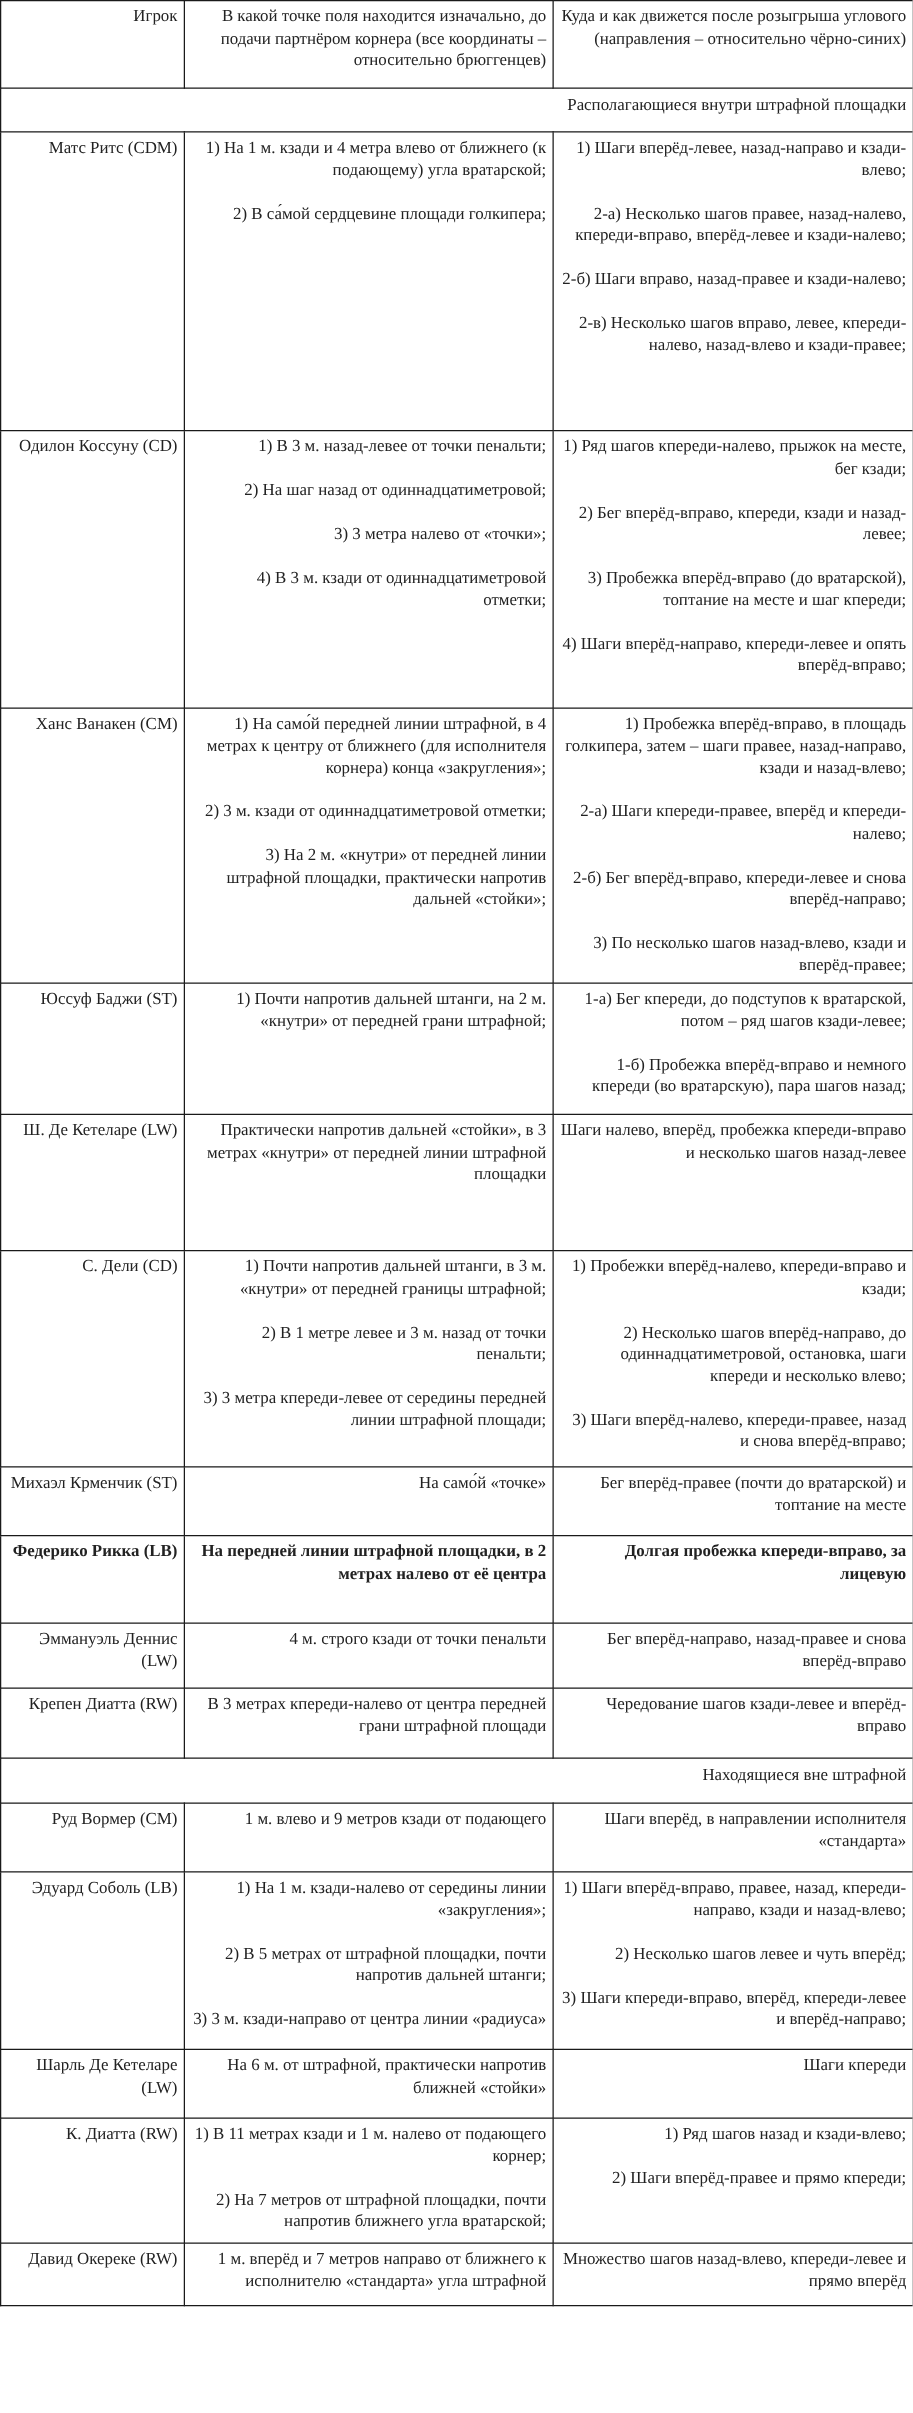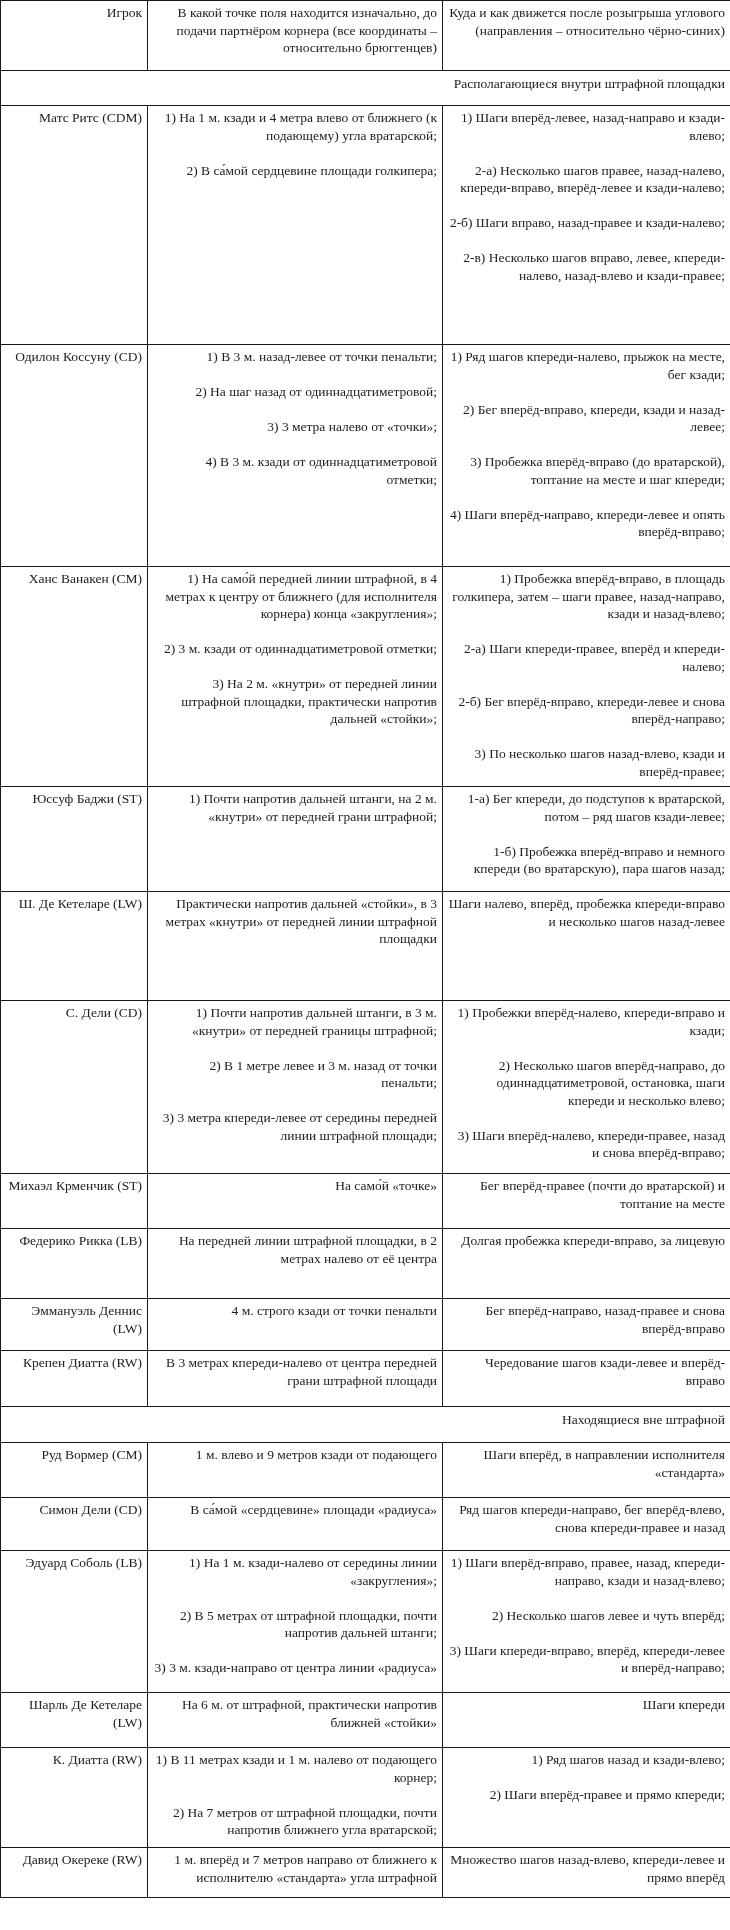--- a/index.html
+++ b/index.html
@@ -120,21 +120,21 @@
       </tr>
       <tr style="height: 55px;">
         <td>Михаэл Крменчик (ST)</td>
         <td>
           <div class="p">На само́й «точке»</div>
         </td>
         <td>
           <div class="p">Бег вперёд-правее (почти до вратарской) и топтание на месте</div>
         </td>
       </tr>
-      <tr style="height: 70px;">
+      <tr style="height: 70px; font-weight: bold;">
         <td>Федерико Рикка (LB)</td>
         <td>
           <div class="p">На передней линии штрафной площадки, в 2 метрах налево от её центра</div>
         </td>
         <td>
           <div class="p">Долгая пробежка кпереди-вправо, за лицевую</div>
         </td>
       </tr>
       <tr style="height: 52px;">
         <td>Эммануэль Деннис (LW)</td>
@@ -157,29 +157,20 @@
       <tr class="section" style="height: 36px;">
         <td colspan="3">Находящиеся вне штрафной</td>
       </tr>
       <tr style="height: 55px;">
         <td>Руд Вормер (CM)</td>
         <td>
           <div class="p">1 м. влево и 9 метров кзади от подающего</div>
         </td>
         <td>
           <div class="p">Шаги вперёд, в направлении исполнителя «стандарта»</div>
-        </td>
-      </tr>
-      <tr style="height: 53px;">
-        <td>Симон Дели (CD)</td>
-        <td>
-          <div class="p">В са́мой «сердцевине» площади «радиуса»</div>
-        </td>
-        <td>
-          <div class="p">Ряд шагов кпереди-направо, бег вперёд-влево, снова кпереди-правее и назад</div>
         </td>
       </tr>
       <tr style="height: 142px;">
         <td>Эдуард Соболь (LB)</td>
         <td>
           <div class="p">1) На 1 м. кзади-налево от середины линии «закругления»;</div>
           <div class="p">2) В 5 метрах от штрафной площадки, почти напротив дальней штанги;</div>
           <div class="p">3) 3 м. кзади-направо от центра линии «радиуса»</div>
         </td>
         <td>

